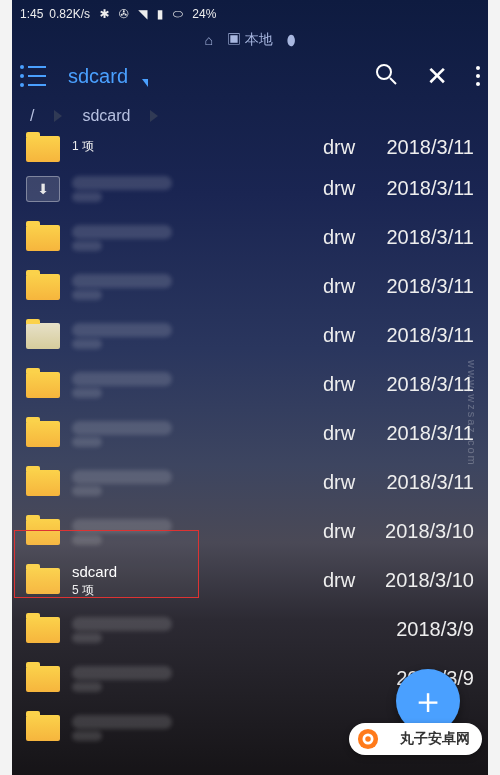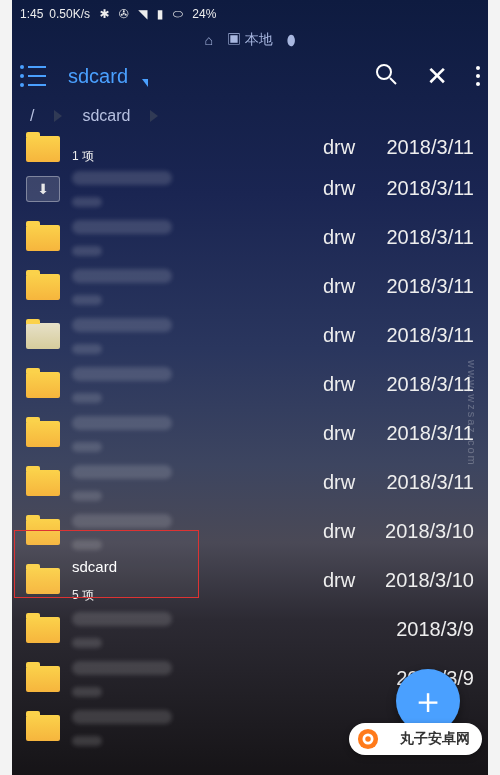--- a/index.html
+++ b/index.html
@@ -27,42 +27,42 @@
   .crumb .sep{width:0;height:0;border-top:6px solid transparent;border-bottom:6px solid transparent;border-left:8px solid #303a55;margin:0 12px}
   .list{position:relative}
   .row{display:flex;align-items:center;padding:4px 26px;height:49px}
   .row .folder{width:34px;height:26px;background:linear-gradient(#fbd24b,#f6b53d);border-radius:2px;position:relative;flex:none}
   .row .folder::before{content:"";position:absolute;top:-4px;left:0;width:14px;height:5px;background:#fbd24b;border-radius:2px 2px 0 0}
   .row .dl{width:34px;height:26px;background:rgba(255,255,255,.15);border:1px solid rgba(255,255,255,.35);border-radius:3px;display:flex;align-items:center;justify-content:center;color:#e8e8e8;font-size:14px;flex:none}
   .row .light{background:linear-gradient(#e7e1c8,#d6cc9c)}
   .row .names{margin-left:12px;flex:1;min-width:0}
   .row .nm{color:#fff;font-size:15px;white-space:nowrap;overflow:hidden;text-overflow:ellipsis}
   .row .blur-name{width:100px;height:14px;background:rgba(255,255,255,.15);border-radius:7px;filter:blur(2px)}
-  .row .sub{color:#eee;font-size:12px;margin-top:12px}
+  .row .sub{color:#eee;font-size:12px;margin-top:2px}
   .row .sub.blur .blur-name{width:30px;height:10px}
   .perm{width:70px;text-align:center;color:#eee;font-size:20px}
   .date{width:100px;text-align:right;color:#eee;font-size:20px}
   .first{height:32px;align-items:flex-start}
   .highlight{position:absolute;left:14px;width:185px;height:68px;border:1.5px solid #d33;background:rgba(255,255,255,.03);pointer-events:none}
   .fab{position:absolute;right:40px;bottom:42px;width:64px;height:64px;border-radius:50%;background:#4aa0ff;display:flex;align-items:center;justify-content:center;color:#fff;font-size:36px;font-weight:200;box-shadow:0 4px 10px rgba(0,0,0,.4)}
   .wm{position:absolute;right:18px;bottom:20px;background:#fff;border-radius:18px;padding:5px 12px 5px 8px;display:flex;align-items:center;gap:21px;font-size:14px;font-weight:600;color:#333;box-shadow:0 2px 6px rgba(0,0,0,.3)}
   .wm .logo{width:22px;height:22px}
   .web{position:absolute;right:22px;top:360px;writing-mode:vertical-rl;color:rgba(255,255,255,.25);font-size:11px;letter-spacing:2px}
 </style>
 </head>
 <body>
 
 <div class="screen">
   <div class="edge l"></div>
   <div class="edge r"></div>
 
   <div class="status">
     <span>1:45</span>
     <div class="right">
-      <span>0.50K/s</span>
+      <span>0.82K/s</span>
       <span>✱</span>
       <span>✇</span>
       <span>◥</span>
       <span>▮</span>
       <span>⬭</span>
       <span>24%</span>
     </div>
   </div>
 
   <div class="topicons">

